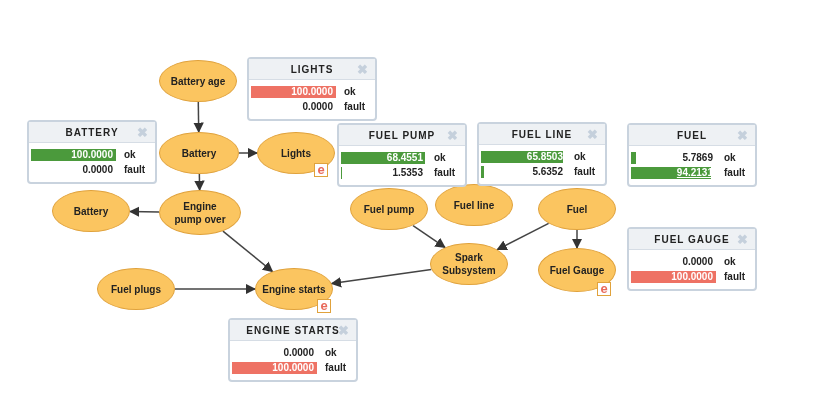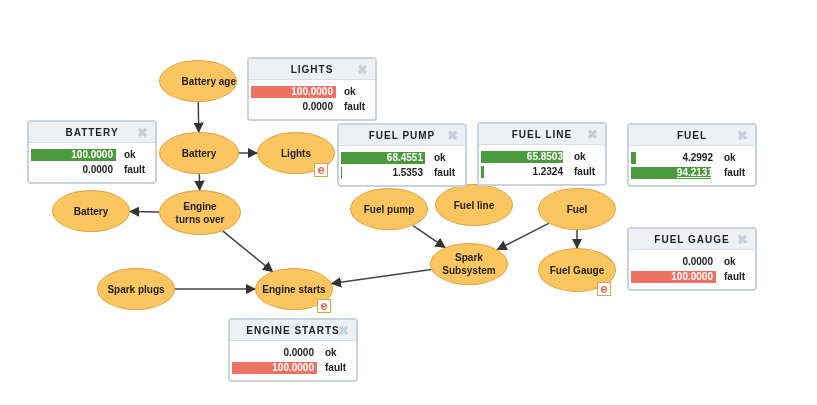--- a/index.html
+++ b/index.html
@@ -55,38 +55,38 @@
     <line x1="199.35292743821313" y1="173.9991825736816" x2="199.62186482265056" y2="190.00095694770806" stroke="#444444" stroke-width="1.5" marker-end="url(#arrow)"></line>
     <line x1="159.01288490725779" y1="211.93595713175125" x2="129.9872695992978" y2="211.53652205870594" stroke="#444444" stroke-width="1.5" marker-end="url(#arrow)"></line>
     <line x1="222.92246950262884" y1="231.15498847820325" x2="272.48003401678585" y2="271.486410662597" stroke="#444444" stroke-width="1.5" marker-end="url(#arrow)"></line>
     <line x1="175" y1="289" x2="255" y2="289" stroke="#444444" stroke-width="1.5" marker-end="url(#arrow)"></line>
     <line x1="431.3040992433907" y1="269.3851286795156" x2="331.6959007566093" y2="283.6148713204844" stroke="#444444" stroke-width="1.5" marker-end="url(#arrow)"></line>
     <line x1="413.0475992685807" y1="225.53272449714925" x2="444.9524007314193" y2="247.46727550285075" stroke="#444444" stroke-width="1.5" marker-end="url(#arrow)"></line>
     <line x1="548.6652033449251" y1="223.4297575558252" x2="497.3347966550749" y2="249.5702424441748" stroke="#444444" stroke-width="1.5" marker-end="url(#arrow)"></line>
     <line x1="577" y1="230" x2="577" y2="248" stroke="#444444" stroke-width="1.5" marker-end="url(#arrow)"></line>
   </svg>
 
-<div class="node" style="left:159px;top:60px;width:78px;height:42px;justify-content:flex-end;">
+<div class="node" style="left:159px;top:60px;width:78px;height:42px;">
   <span>Battery age</span>
 </div>
 <div class="node" style="left:159px;top:132px;width:80px;height:42px;">
   <span>Battery</span>
 </div>
 <div class="node" style="left:257px;top:132px;width:78px;height:42px;">
   <span>Lights</span>
   <span class="ebadge" style="left:56px;top:30px;">e</span>
 </div>
 <div class="node" style="left:159px;top:190px;width:82px;height:45px;">
-  <span style="width:60px;">Engine turns over</span>
+  <span style="width:60px;">Engine pump over</span>
 </div>
 <div class="node" style="left:52px;top:190px;width:78px;height:42px;">
   <span>Battery</span>
 </div>
 <div class="node" style="left:97px;top:268px;width:78px;height:42px;">
-  <span>Spark plugs</span>
+  <span>Fuel plugs</span>
 </div>
 <div class="node" style="left:255px;top:268px;width:78px;height:42px;">
   <span>Engine starts</span>
   <span class="ebadge" style="left:61px;top:30px;">e</span>
 </div>
 <div class="node" style="left:350px;top:188px;width:78px;height:42px;">
   <span>Fuel pump</span>
 </div>
 <div class="node" style="left:435px;top:184px;width:78px;height:42px;">
   <span>Fuel line</span>
@@ -177,36 +177,36 @@
       <div class="row">
         <div class="bar">
           <div class="fill" style="width: 82.39px; background: rgb(75, 154, 60);"></div>
           <span class="val" style="color: rgb(255, 255, 255);">65.8503</span>
         </div>
         <span class="lbl">ok</span>
       </div>
       <div class="row">
         <div class="bar">
           <div class="fill" style="width: 2.61001px; background: rgb(75, 154, 60);"></div>
-          <span class="val">1.2324</span>
+          <span class="val">5.6352</span>
         </div>
         <span class="lbl">fault</span>
       </div>
     </div>
 </div>
 <div class="panel" style="left:627px;top:123px;">
   <div class="phead">
     <span>FUEL</span>
     <span class="close">✖</span>
   </div>
   <div class="pbody">
       <div class="row">
         <div class="bar">
           <div class="fill" style="width: 4.91886px; background: rgb(75, 154, 60);"></div>
-          <span class="val">4.2992</span>
+          <span class="val">5.7869</span>
         </div>
         <span class="lbl">ok</span>
       </div>
       <div class="row">
         <div class="bar">
           <div class="fill" style="width: 80.0811px; background: rgb(75, 154, 60);"></div>
           <span class="val" style="color: rgb(255, 255, 255); text-decoration: underline;">94.2131</span>
         </div>
         <span class="lbl">fault</span>
       </div>

